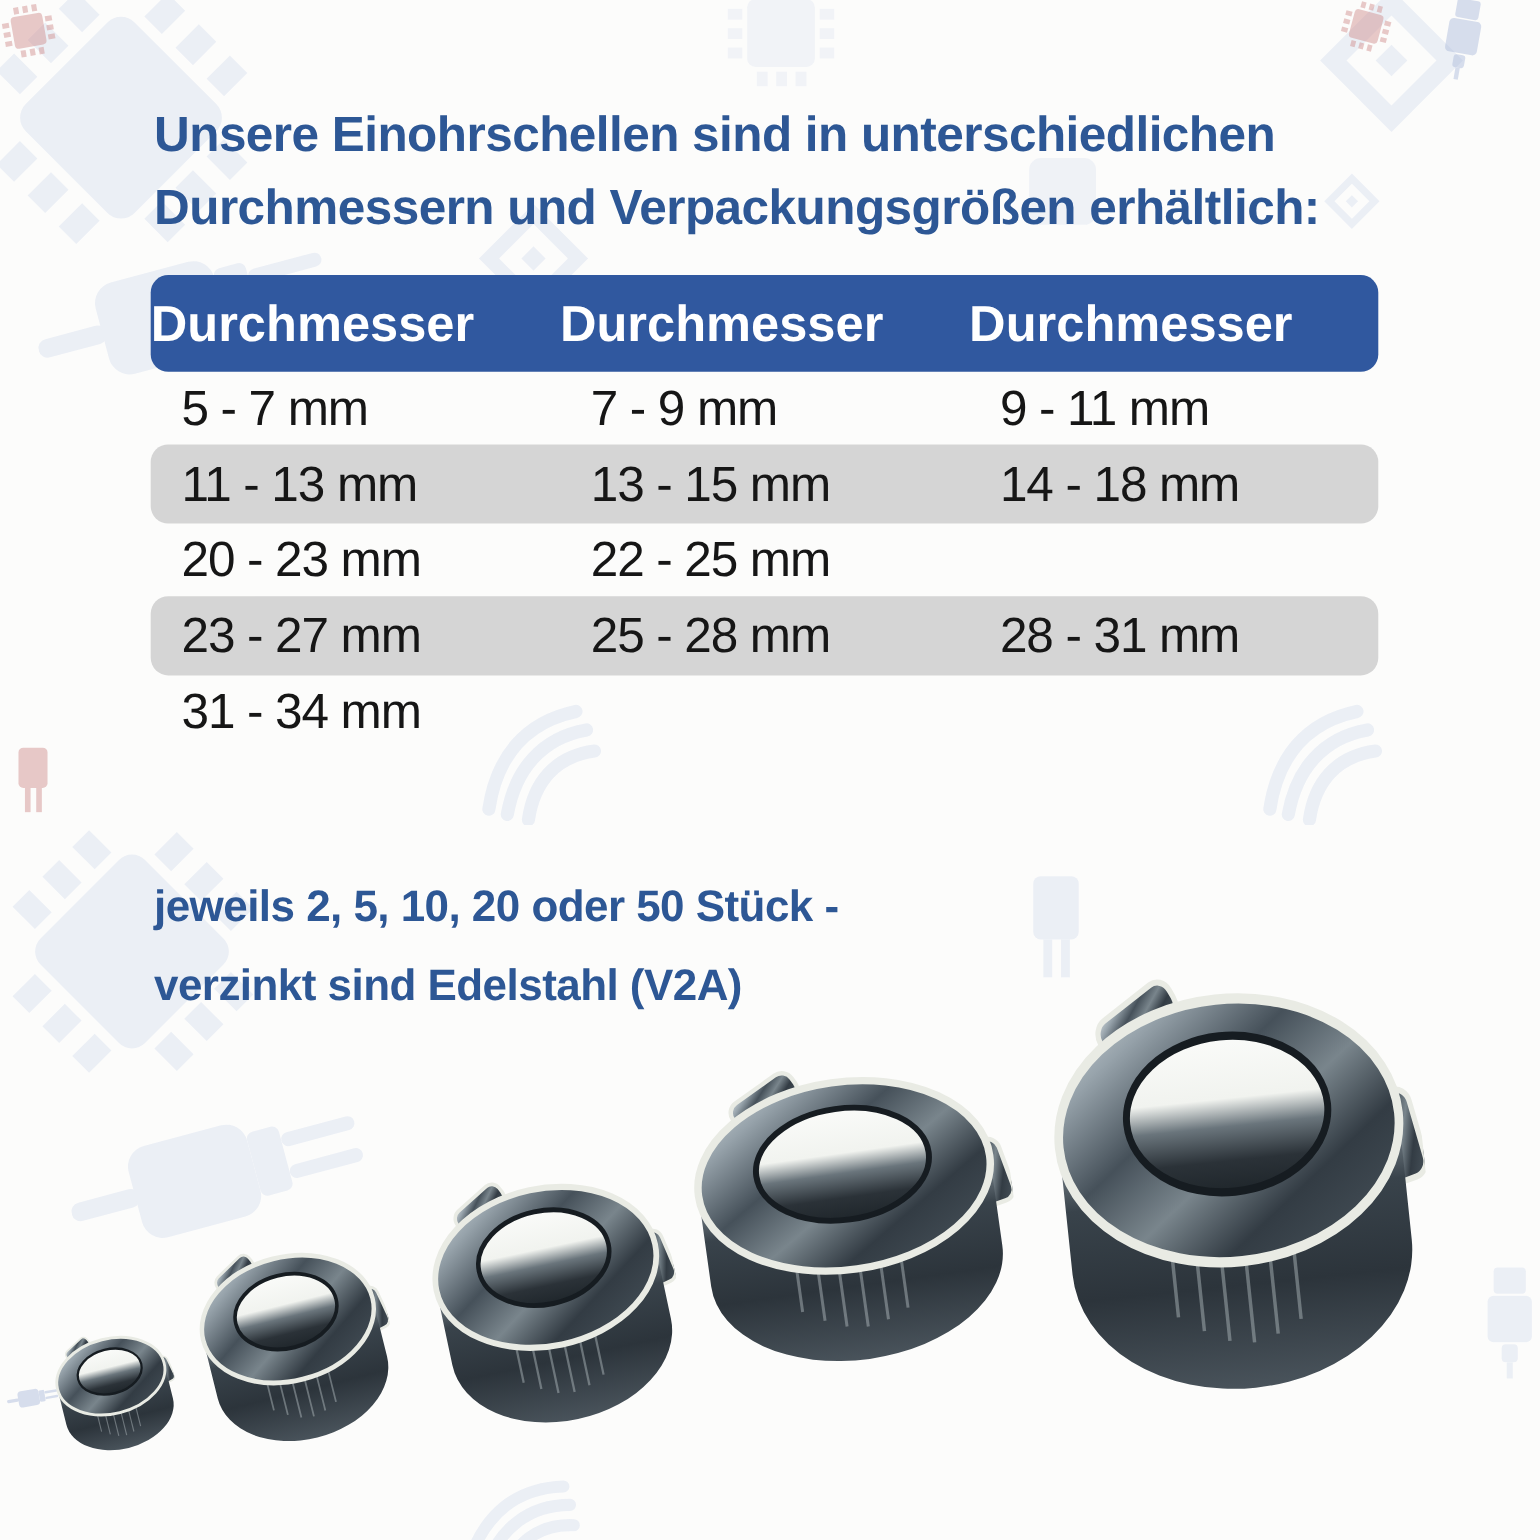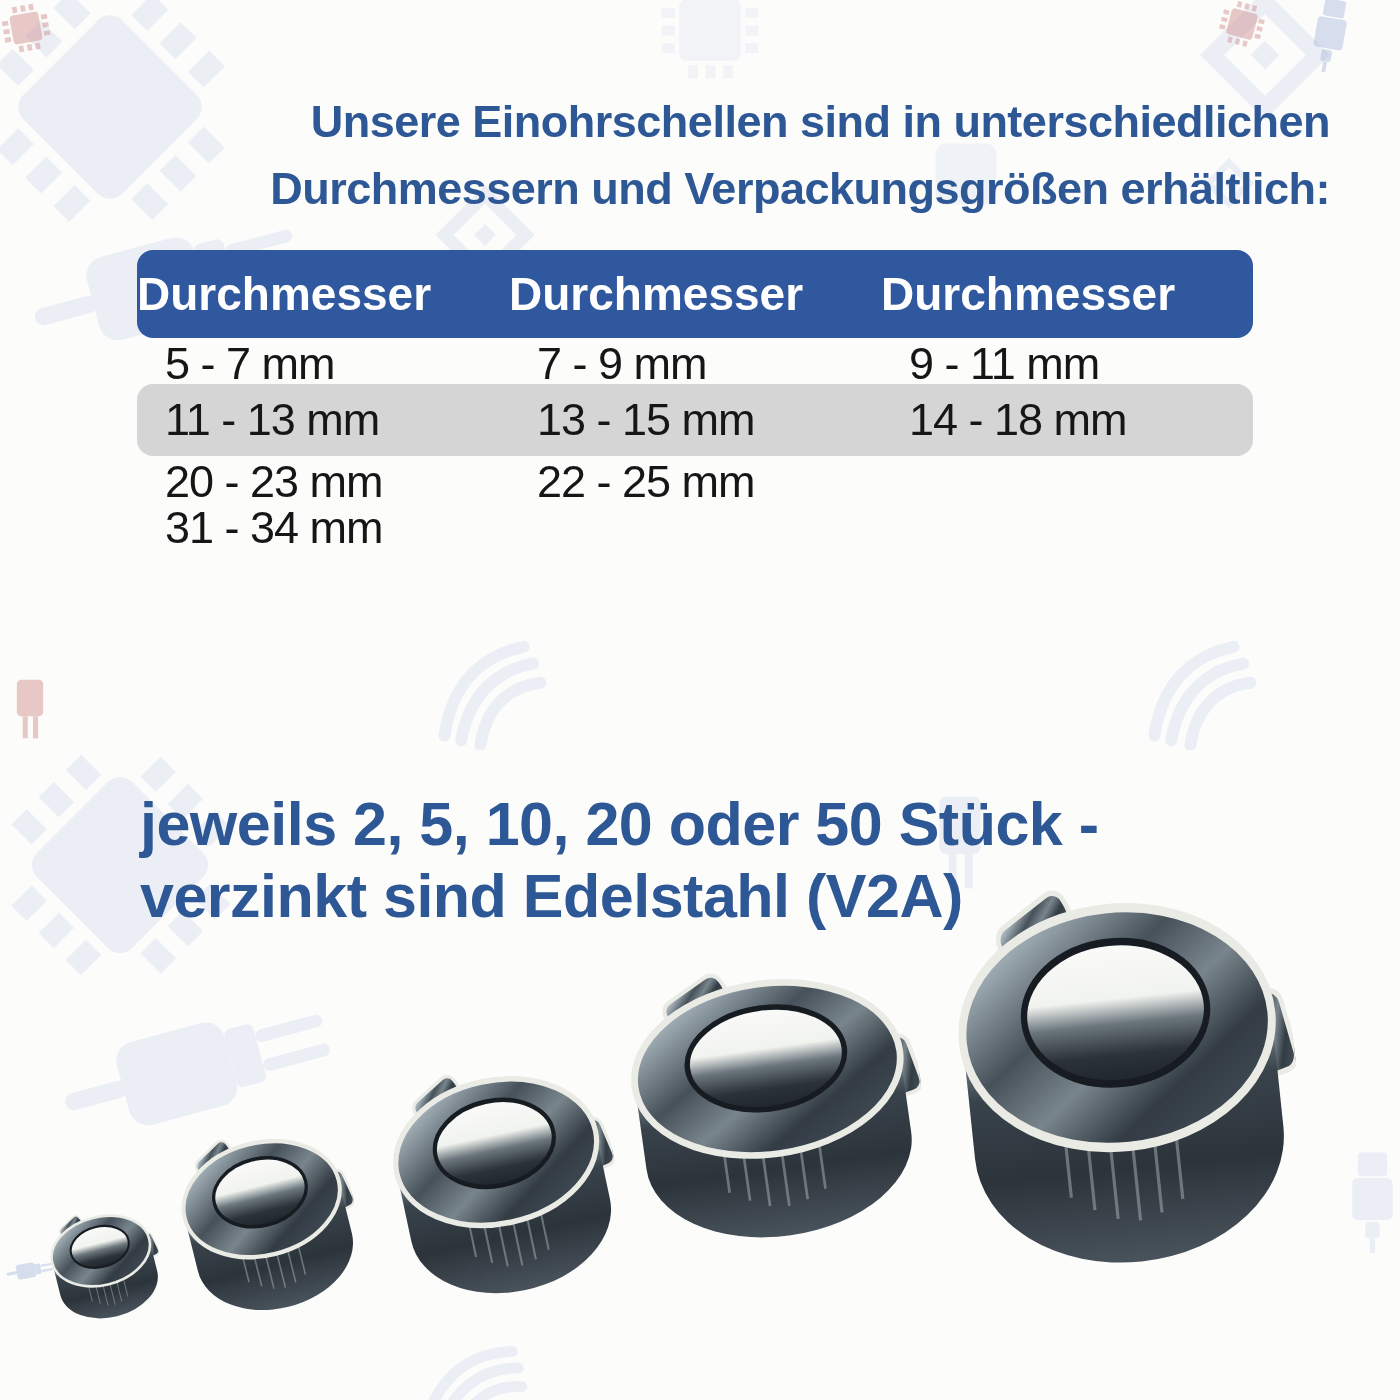--- a/index.html
+++ b/index.html
@@ -15,40 +15,40 @@
   .wm{position:absolute;color:var(--watermark,#eaeef5);opacity:.9;}
   .wm svg{display:block;width:100%;height:100%;}
   .wm.warm{color:#cf8a8a;opacity:.45;}
   .wm.cool{color:#a9b8da;opacity:.45;}
 
   
   .content{position:absolute;inset:0;z-index:1;}
   .headline{
     position:absolute;left:140px;top:88px;width:1190px;
     color:var(--accent-blue,#2d5795);
-    font-size:45px;font-weight:700;line-height:67px;letter-spacing:-.5px;text-align:right;
+    font-size:45px;font-weight:700;line-height:67px;letter-spacing:-.5px;
   }
   .note{
     position:absolute;left:140px;top:788px;width:1000px;
     color:var(--accent-blue,#2d5795);
-    font-size:61px;font-weight:700;line-height:72px;letter-spacing:-.5px;
+    font-size:40px;font-weight:700;line-height:72px;letter-spacing:-.5px;
   }
 
   
   .dia-table{position:absolute;left:137px;top:250px;width:1116px;}
   .thead{
     display:grid;grid-template-columns:372px 372px 372px;align-items:center;
     height:88px;border-radius:16px;
     background:var(--header-bg,#30589f);
     color:#fff;font-size:46px;font-weight:700;
   }
   .thead .tcell{}
   .trow{
     display:grid;grid-template-columns:372px 372px 372px;align-items:center;
-    height:46px;
+    height:66px;
     color:var(--text-dark,#161616);
     font-size:45px;font-weight:400;letter-spacing:-1px;
   }
   .trow.alt{height:72px;background:var(--row-alt,#d5d5d5);border-radius:16px;}
   .trow .tcell{padding-left:28px;}
 
   
   .clamp{position:absolute;overflow:visible;}
   .defs-holder{position:absolute;width:0;height:0;overflow:hidden;}
 
@@ -293,20 +293,25 @@
           </div>
           <div class="trow alt">
             <div class="tcell">11 - 13 mm</div>
             <div class="tcell">13 - 15 mm</div>
             <div class="tcell">14 - 18 mm</div>
           </div>
           <div class="trow">
             <div class="tcell">20 - 23 mm</div>
             <div class="tcell">22 - 25 mm</div>
           </div>
+          <div class="trow alt">
+            <div class="tcell">23 - 27 mm</div>
+            <div class="tcell">25 - 28 mm</div>
+            <div class="tcell">28 - 31 mm</div>
+          </div>
           <div class="trow">
             <div class="tcell">31 - 34 mm</div>
             <div class="tcell"></div>
             <div class="tcell"></div>
           </div>
         </div>
     </div>
 
     <div class="note">
       <div>jeweils 2, 5, 10, 20 oder 50 Stück -</div>

